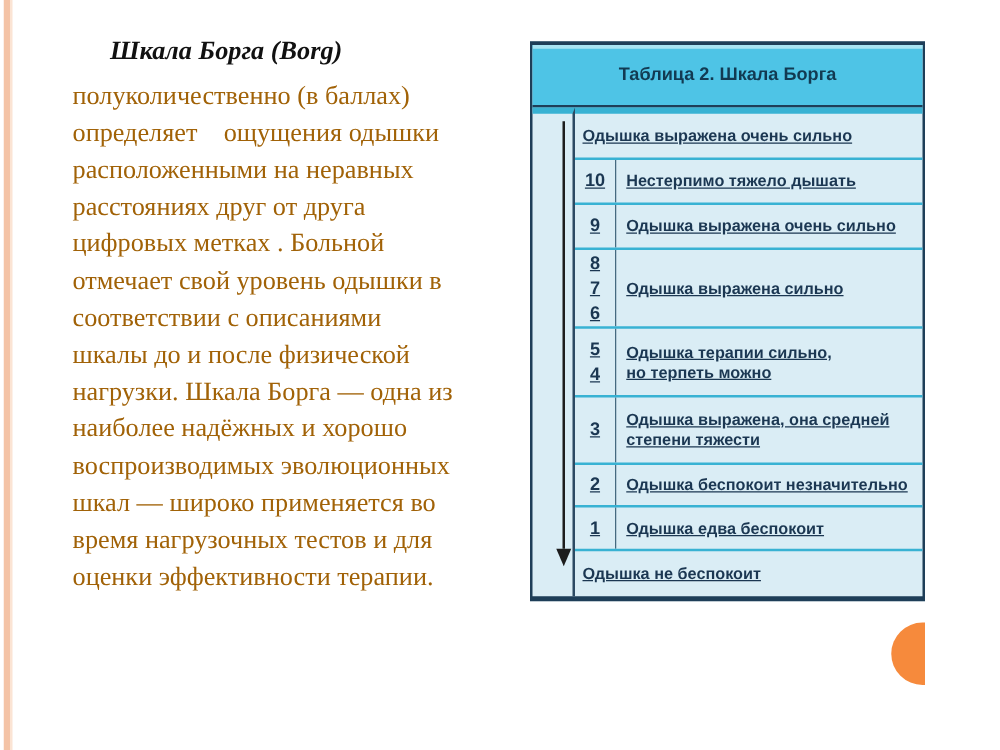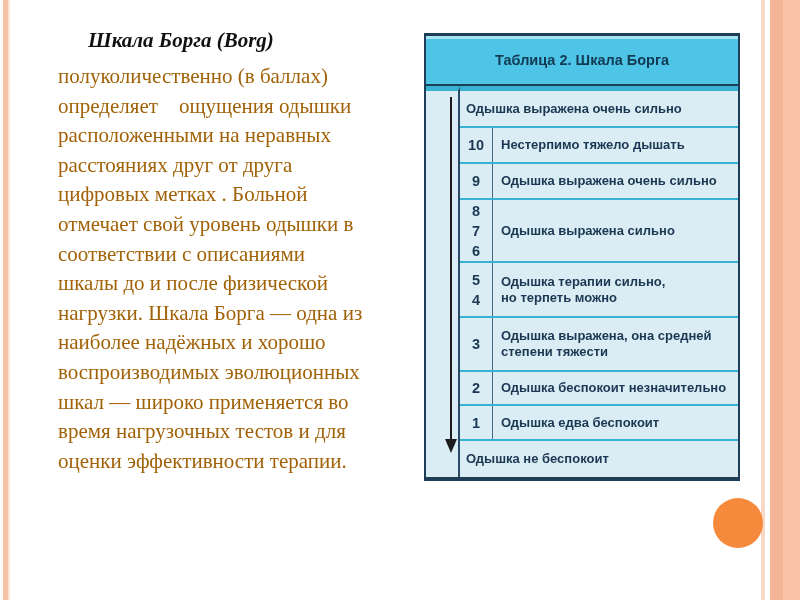--- a/index.html
+++ b/index.html
@@ -1,16 +1,16 @@
 <!DOCTYPE html>
 <html><head>
 <meta charset="utf-8">
 <style>
   html,body{margin:0;padding:0;}
-  #slide{position:relative;width:800px;height:600px;background:#ffffff;overflow:hidden;
+  #slide{position:relative;width:740px;height:600px;background:#ffffff;overflow:hidden;
          font-family:"Liberation Serif",serif;}
   
   .stripe{position:absolute;top:0;bottom:0;}
   #stripe-left-1{left:3px;width:5px;background:#f4c3a6;}
   #stripe-left-2{left:8px;width:2px;background:#fbe4d4;}
   #stripe-right-1{left:761px;width:4px;background:#f9d8c5;}
   #stripe-right-2{left:770px;width:13px;background:#f5b697;}
   #stripe-right-3{left:783px;width:17px;background:#f8c3a8;}
 
   
@@ -29,21 +29,21 @@
          font-size:14.5px;font-weight:bold;color:#123a52;}
   #table-body{display:flex;height:391px;border-top:0;}
   #arrow-column{width:34px;box-sizing:border-box;border-right:2px solid #2c4a63;position:relative;
          border-top:5px solid #38b2d3;}
   #down-arrow{position:absolute;left:0;top:0;width:100%;height:100%;}
   #down-arrow .shaft{position:absolute;left:24px;top:6px;width:2px;height:342px;background:#1d1d1d;}
   #down-arrow .head{position:absolute;left:19px;top:348px;width:0;height:0;
          border-left:6px solid transparent;border-right:6px solid transparent;
          border-top:14px solid #1d1d1d;}
   #rows{flex:1;display:flex;flex-direction:column;border-top:5px solid #38b2d3;}
-  .row{display:flex;box-sizing:border-box;border-top:2px solid #38b2d3;font-weight:bold;}
+  .row{display:flex;box-sizing:border-box;border-top:2px solid #38b2d3;font-weight:bold;text-decoration:underline;}
   .row.first{border-top:0;}
   .r0{height:35px;} .r1{height:36px;} .r2{height:36px;} .r3{height:63px;} .r4{height:55px;}
   .r5{height:54px;} .r6{height:34px;} .r7{height:35px;} .r8{height:38px;}
   .num{width:33px;box-sizing:border-box;border-right:1px solid #456a80;display:flex;
        align-items:center;justify-content:center;text-align:left;font-size:14.5px;
        line-height:20px;white-space:pre-line;}
   .lbl{flex:1;display:flex;align-items:center;padding-left:8px;font-size:13px;line-height:16px;
        white-space:pre-line;}
   .cell-full{flex:1;display:flex;align-items:center;padding-left:6px;font-size:13px;
        line-height:16px;white-space:pre-line;}

